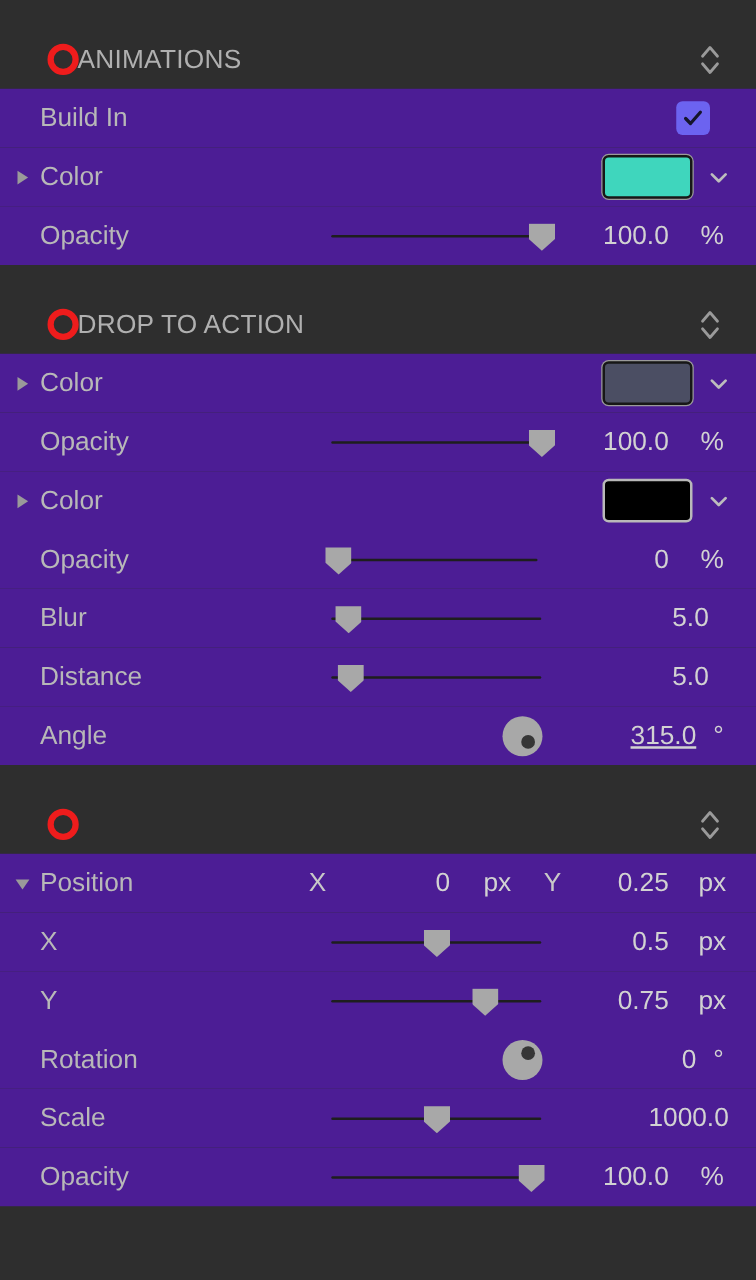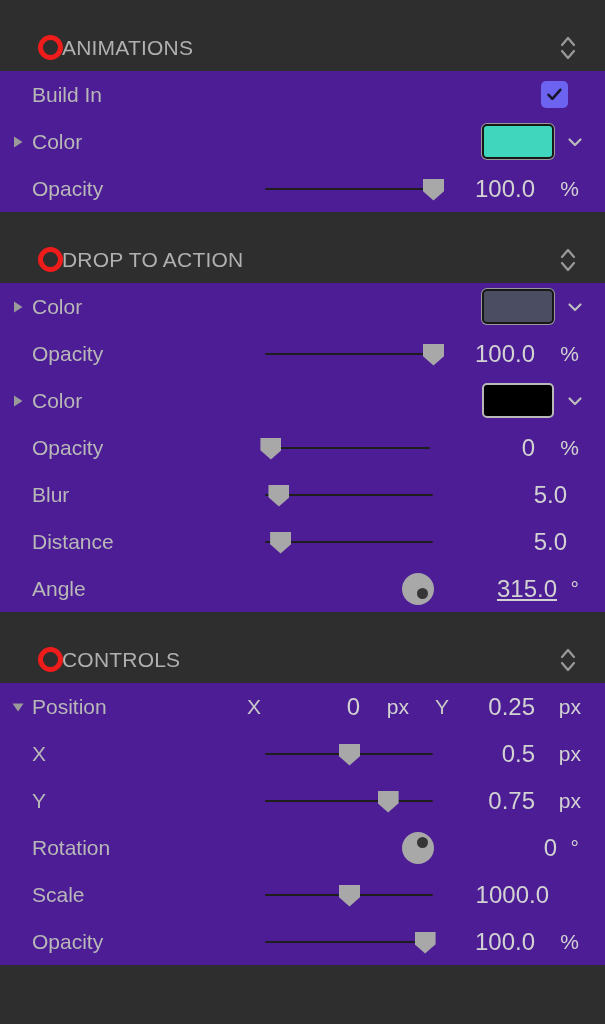--- a/index.html
+++ b/index.html
@@ -150,21 +150,21 @@
     position: absolute;
     width: 11px;
     height: 11px;
     border-radius: 50%;
     background: #363636;
   }
 
   
   .value {
     position: absolute;
-    font-size: 24px;
+    font-size: 21px;
     color: #d2d2d2;
     text-align: left;
     white-space: nowrap;
   }
   .unit {
     position: absolute;
     font-size: 21px;
     color: #d2d2d2;
     white-space: nowrap;
   }
@@ -318,21 +318,20 @@
     <span class="p-label">Angle</span>
     <span class="dial" style="left:402px; top:8px;">
       <span class="dot" style="left:15px; top:15px;"></span>
     </span>
     <span class="value" style="right:48px;text-decoration:underline;">315.0</span>
     <span class="unit" style="right:26px;">°</span>
   </div>
 
   <div class="row group">
     <span class="grp-dot" style="border-color: rgb(239, 28, 28);"></span>
-    <span class="grp-label">CONTROLS</span>
     <span class="stepper">
       <svg width="20" height="30" viewBox="0 0 20 30">
         <path d="M4 12 L10 5 L16 12" fill="none" stroke="#9a9a9a" stroke-width="2.2" stroke-linecap="round" stroke-linejoin="round"></path>
         <path d="M4 18 L10 25 L16 18" fill="none" stroke="#9a9a9a" stroke-width="2.2" stroke-linecap="round" stroke-linejoin="round"></path>
       </svg>
     </span>
   </div>
 
   <div class="row param">
     <span class="tri">
@@ -377,21 +376,21 @@
     <span class="value" style="right:48px;">0</span>
     <span class="unit" style="right:26px;">°</span>
   </div>
 
   <div class="row param">
     <span class="p-label">Scale</span>
     <span class="slider" style="left:265px; width:168px;">
       <span class="track"></span>
       <span class="thumb" style="left:50%"></span>
     </span>
-    <span class="value" style="right:56px;">1000.0</span>
+    <span class="value" style="right:22px;">1000.0</span>
   </div>
 
   <div class="row param">
     <span class="p-label">Opacity</span>
     <span class="slider" style="left:265px; width:168px;">
       <span class="track"></span>
       <span class="thumb" style="left:95%"></span>
     </span>
     <span class="value" style="right:70px;">100.0</span>
     <span class="unit" style="right:26px;">%</span>

